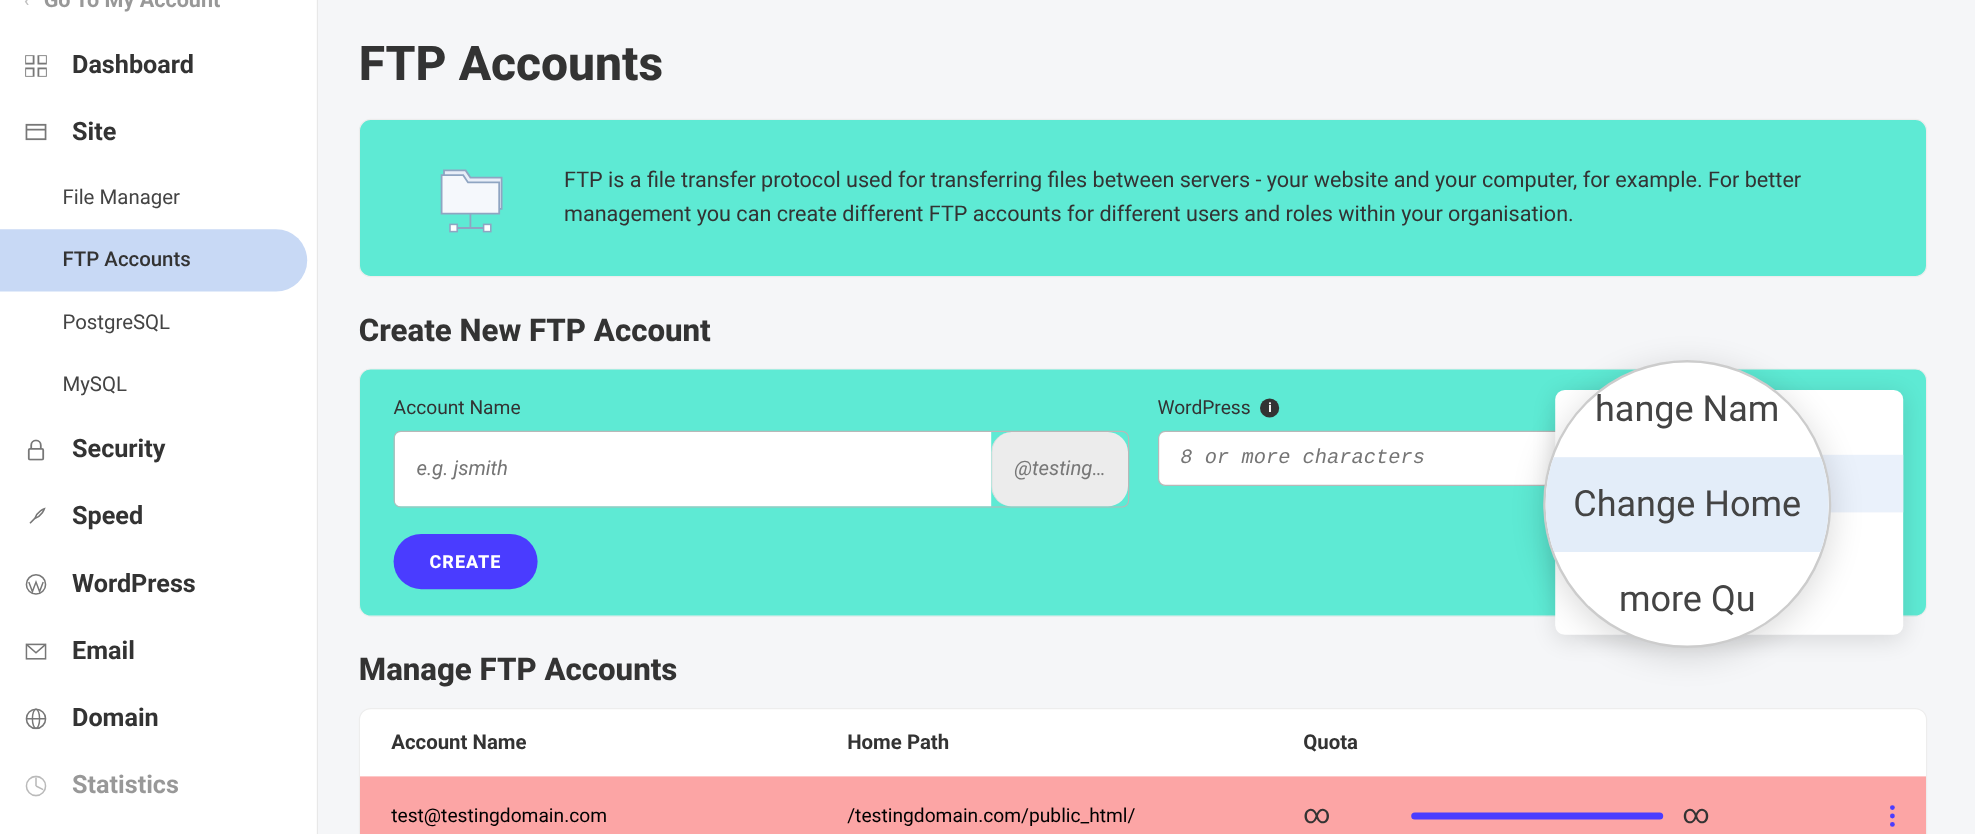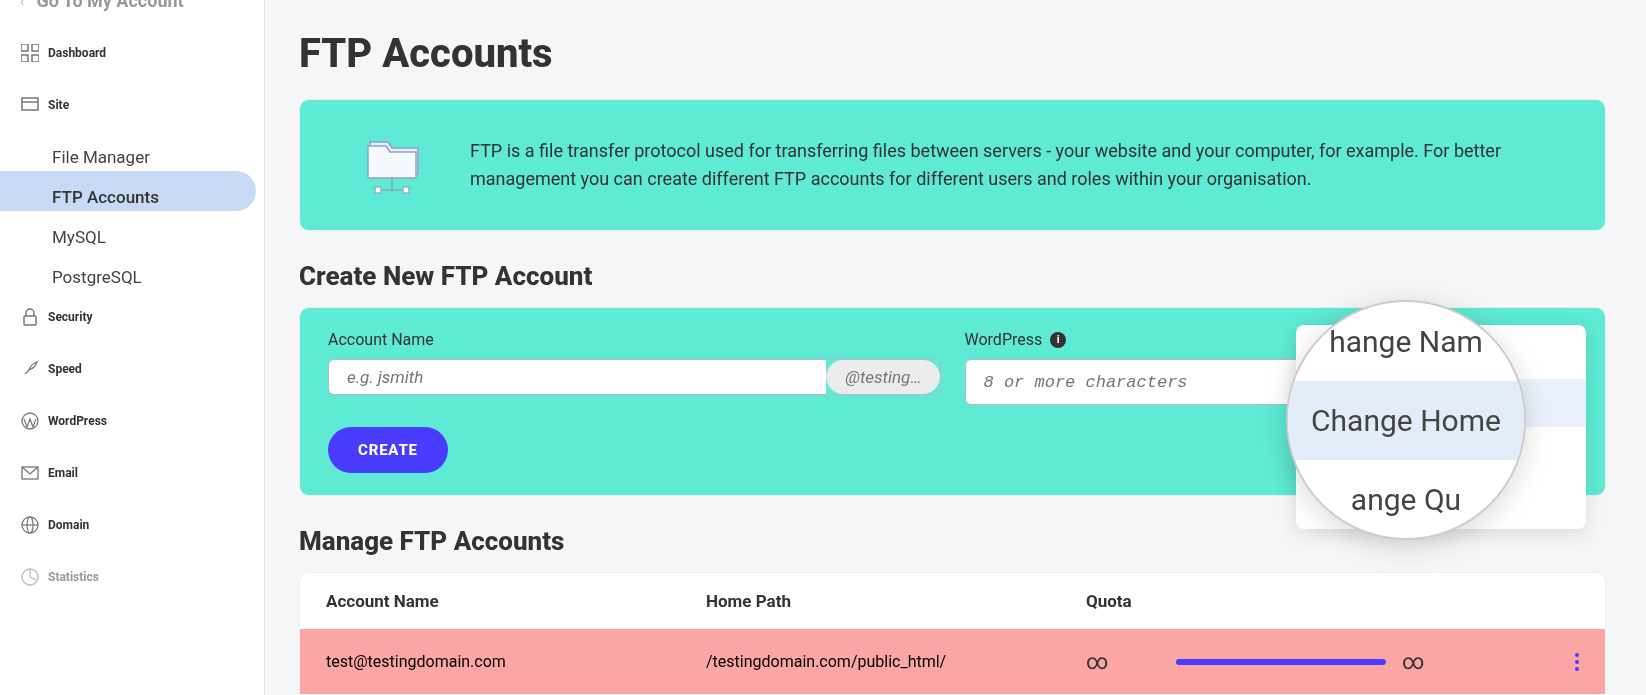--- a/index.html
+++ b/index.html
@@ -1,41 +1,41 @@
 <!DOCTYPE html>
 <html><head>
   <meta charset="utf-8">
   <style>
     * { margin: 0; padding: 0; box-sizing: border-box; font-family: -apple-system, BlinkMacSystemFont, 'Segoe UI', Roboto, sans-serif; }
     body { background: #f5f6f8; width: 1646px; height: 695px; overflow: hidden; display: flex; }
     
     .sidebar { width: 265px; background: #fff; border-right: 1px solid #e8e8e8; height: 100%; overflow-y: auto; padding-top: 0; }
     .sidebar-back { display: flex; align-items: center; gap: 12px; padding: 0 20px 16px 20px; font-weight: 700; font-size: 18px; color: #333; cursor: pointer; }
     .sidebar-back .chev { font-size: 14px; color: #888; }
-    .sidebar-item { display: flex; align-items: center; gap: 8px; padding: 16px 20px; font-size: 12px; font-weight: 700; color: #333; cursor: pointer; }
+    .sidebar-item { display: flex; align-items: center; gap: 20px; padding: 16px 20px; font-size: 21px; font-weight: 700; color: #333; cursor: pointer; }
     .sidebar-item .sicon { width: 20px; height: 20px; display: flex; align-items: center; justify-content: center; color: #777; flex-shrink: 0; }
-    .sidebar-sub { padding: 16px 20px 4px 52px; font-size: 17px; color: #444; cursor: pointer; border-radius: 0 28px 28px 0; margin-right: 8px; }
+    .sidebar-sub { padding: 16px 20px 16px 52px; font-size: 17px; color: #444; cursor: pointer; border-radius: 0 28px 28px 0; margin-right: 8px; }
     .sidebar-sub.active { background: #c8d9f5; color: #333; font-weight: 500; }
     
     .main { flex: 1; padding: 20px 40px 20px 34px; overflow-y: auto; position: relative; }
     .page-title { font-size: 40px; font-weight: 800; color: #333; margin: 10px 0 22px 0; }
     
     .card { background: #5eead4; border-radius: 10px; padding: 22px 28px; margin-bottom: 30px; border: 1px solid #ededed; }
     .intro-card { display: flex; align-items: center; gap: 40px; padding: 30px 36px 30px 60px; }
     .intro-icon { width: 70px; height: 70px; flex-shrink: 0; }
     .intro-text { font-size: 18px; line-height: 1.55; color: #333; }
     
     .section-title { font-size: 26px; font-weight: 800; color: #333; margin: 14px 0 16px 0; }
     
     .form-row { display: flex; gap: 24px; }
     .form-col { flex: 1; }
     .field-label { font-size: 16px; color: #333; margin-bottom: 10px; display: flex; align-items: center; gap: 8px; }
     .info-badge { width: 16px; height: 16px; border-radius: 50%; background: #333; color: #fff; font-size: 11px; display: inline-flex; align-items: center; justify-content: center; font-weight: 700; }
     
-    .input-group { display: flex; border: 1px solid #b8b8b8; border-radius: 6px; overflow: hidden; height: 36px; }
+    .input-group { display: flex; border: 1px solid #b8b8b8; border-radius: 6px; overflow: hidden; height: 64px; }
     .input-group input { flex: 1; border: none; padding: 0 18px; font-size: 17px; font-style: italic; color: #999; outline: none; }
     .input-group .suffix { background: #ececec; padding: 0 18px; display: flex; align-items: center; font-size: 17px; font-style: italic; color: #777; border-left: 1px solid #ddd; max-width: 130px; overflow: hidden; white-space: nowrap; text-overflow: ellipsis; border-radius: 17px; }
     
     .pwd-wrap { position: relative; }
     .pwd-wrap input { width: 100%; border: 1px solid #b8b8b8; border-radius: 6px; height: 46px; padding: 0 120px 0 18px; font-size: 17px; font-style: italic; color: #999; outline: none; font-family: Liberation Mono, monospace; }
     .generate-link { position: absolute; right: 14px; top: 50%; transform: translateY(-50%); color: #4a3cff; font-size: 15px; font-weight: 800; letter-spacing: 0.5px; cursor: pointer; }
     
     .create-btn { margin-top: 22px; background: #4a3cff; color: #fff; border: none; border-radius: 24px; padding: 14px 30px; font-size: 15px; font-weight: 800; letter-spacing: 0.8px; cursor: pointer; }
     
     .table { background: #fff; border-radius: 10px; border: 1px solid #ededed; overflow: visible; }
@@ -94,24 +94,24 @@
     <span>Site</span>
   </div>
 
   <div class="sidebar-sub">
     <span>File Manager</span>
   </div>
   <div class="sidebar-sub active">
     <span>FTP Accounts</span>
   </div>
   <div class="sidebar-sub">
+    <span>PostgreSQL</span>
+  </div>
+  <div class="sidebar-sub">
     <span>MySQL</span>
-  </div>
-  <div class="sidebar-sub">
-    <span>PostgreSQL</span>
   </div>
 
   <div class="sidebar-item">
     <span class="sicon">
       <svg width="18" height="18" viewBox="0 0 18 18">
           <rect x="3" y="8" width="12" height="9" rx="1" fill="none" stroke="#777" stroke-width="1.5"></rect>
           <path d="M5 8 V5 a4 4 0 0 1 8 0 V8" fill="none" stroke="#777" stroke-width="1.5"></path>
         </svg>
     </span>
     <span>Security</span>
@@ -272,15 +272,15 @@
             <path d="M3 4 h10 M5 4 V2 h6 V4 M4 4 L5 14 h6 L12 4" fill="none" stroke="#666" stroke-width="1.3"></path>
           </svg>
       </span>
       <span>Delete</span>
     </div>
   </div>
 
   <div class="magnifier">
     <div class="mag-item">hange Nam</div>
     <div class="mag-item hl">Change Home</div>
-    <div class="mag-item">ange Qu</div>
+    <div class="mag-item">more Qu</div>
   </div>
 </div>
 
 </body></html>

